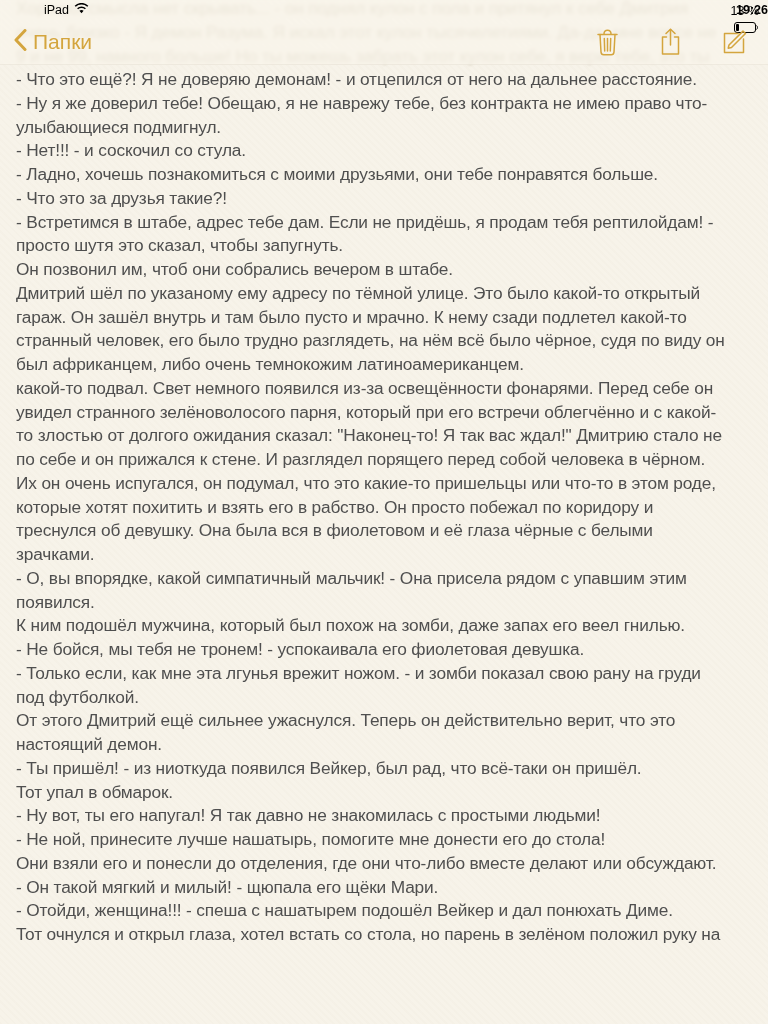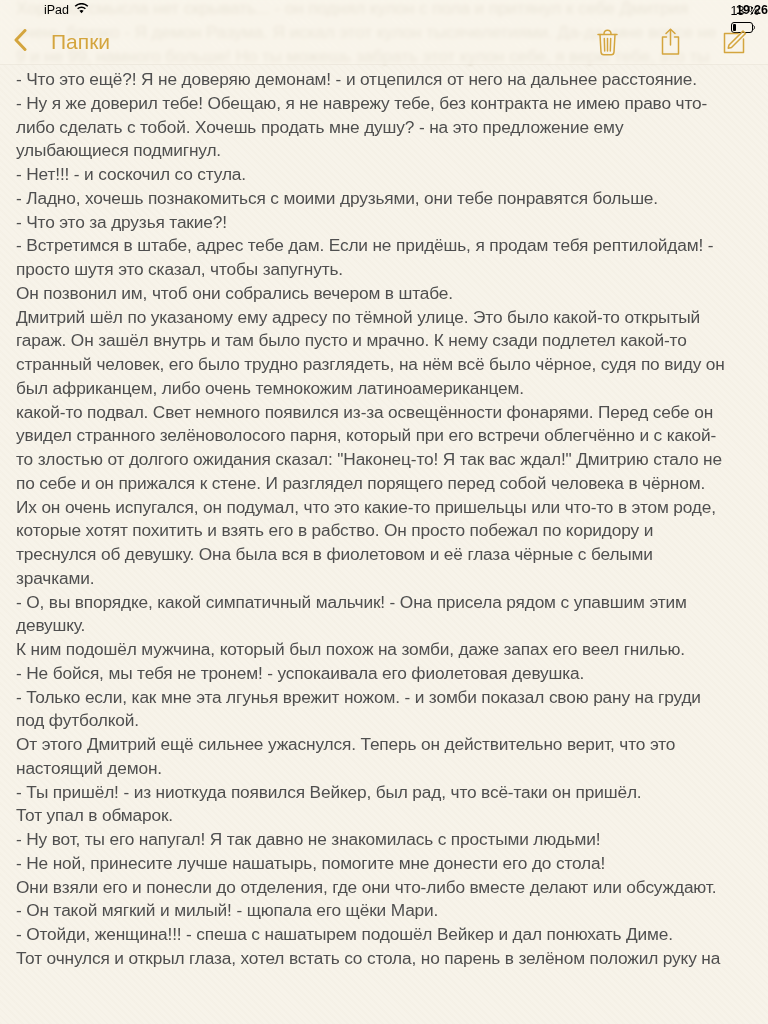--- a/index.html
+++ b/index.html
@@ -30,33 +30,33 @@
     background:rgba(249,245,235,0.70);
     backdrop-filter:blur(1.5px);
     border-bottom:1px solid rgba(90,75,40,0.06);
   }
   .status-bar{
     position:relative;height:20px;
     display:flex;align-items:center;justify-content:space-between;
     padding:0 9px;
     font-size:12.5px;color:#000;
   }
-  .sb-left,.sb-right{display:flex;align-items:flex-start;gap:5px;padding-left:35px;}
+  .sb-left,.sb-right{display:flex;align-items:flex-end;gap:5px;padding-left:35px;}
   .sb-time{
     position:absolute;left:0;right:0;text-align:right;
     font-weight:bold;font-size:12.5px;
   }
   .sb-right{gap:4px;flex-direction:column;}
   .nav-bar{
     position:relative;height:44px;
     display:flex;align-items:center;justify-content:space-between;
     padding:0 20px 0 14px;
   }
   .back-btn{
-    display:flex;align-items:center;gap:24px;
+    display:flex;align-items:center;gap:6px;
     color:var(--gold,#d4a53e);
     font-size:21px;
     cursor:pointer;
   }
   .nav-actions{display:flex;align-items:center;gap:40px;}
   .nav-actions svg{display:block;}
   
   .note-body{
     position:absolute;top:68px;left:16px;right:16px;bottom:0;
     z-index:1;
@@ -153,42 +153,41 @@
             </g>
           </svg>
         </span>
       </div>
     </div>
   </div>
 
   <div class="note-body">
       <div class="line">- Что это ещё?! Я не доверяю демонам! - и отцепился от него на дальнее расстояние.</div>
       <div class="line">- Ну я же доверил тебе! Обещаю, я не наврежу тебе, без контракта не имею право что-</div>
-      <div class="line">либо сделать с тобой. Хочешь продать мне душу? - на это предложение ему</div>
       <div class="line">улыбающиеся подмигнул.</div>
       <div class="line">- Нет!!! - и соскочил со стула.</div>
       <div class="line">- Ладно, хочешь познакомиться с моими друзьями, они тебе понравятся больше.</div>
       <div class="line">- Что это за друзья такие?!</div>
       <div class="line">- Встретимся в штабе, адрес тебе дам. Если не придёшь, я продам тебя рептилойдам! -</div>
       <div class="line">просто шутя это сказал, чтобы запугнуть.</div>
       <div class="line">Он позвонил им, чтоб они собрались вечером в штабе.</div>
       <div class="line">Дмитрий шёл по указаному ему адресу по тёмной улице. Это было какой-то открытый</div>
       <div class="line">гараж. Он зашёл внутрь и там было пусто и мрачно. К нему сзади подлетел какой-то</div>
       <div class="line">странный человек, его было трудно разглядеть, на нём всё было чёрное, судя по виду он</div>
       <div class="line">был африканцем, либо очень темнокожим латиноамериканцем.</div>
       <div class="line">какой-то подвал. Свет немного появился из-за освещённости фонарями. Перед себе он</div>
       <div class="line">увидел странного зелёноволосого парня, который при его встречи облегчённо и с какой-</div>
       <div class="line">то злостью от долгого ожидания сказал: "Наконец-то! Я так вас ждал!" Дмитрию стало не</div>
       <div class="line">по себе и он прижался к стене. И разглядел порящего перед собой человека в чёрном.</div>
       <div class="line">Их он очень испугался, он подумал, что это какие-то пришельцы или что-то в этом роде,</div>
       <div class="line">которые хотят похитить и взять его в рабство. Он просто побежал по коридору и</div>
       <div class="line">треснулся об девушку. Она была вся в фиолетовом и её глаза чёрные с белыми</div>
       <div class="line">зрачками.</div>
       <div class="line">- О, вы впорядке, какой симпатичный мальчик! - Она присела рядом с упавшим этим</div>
-      <div class="line">девушку.</div>
+      <div class="line">появился.</div>
       <div class="line">К ним подошёл мужчина, который был похож на зомби, даже запах его веел гнилью.</div>
       <div class="line">- Не бойся, мы тебя не тронем! - успокаивала его фиолетовая девушка.</div>
       <div class="line">- Только если, как мне эта лгунья врежит ножом. - и зомби показал свою рану на груди</div>
       <div class="line">под футболкой.</div>
       <div class="line">От этого Дмитрий ещё сильнее ужаснулся. Теперь он действительно верит, что это</div>
       <div class="line">настоящий демон.</div>
       <div class="line">- Ты пришёл! - из ниоткуда появился Вейкер, был рад, что всё-таки он пришёл.</div>
       <div class="line">Тот упал в обмарок.</div>
       <div class="line">- Ну вот, ты его напугал! Я так давно не знакомилась с простыми людьми!</div>
       <div class="line">- Не ной, принесите лучше нашатырь, помогите мне донести его до стола!</div>

